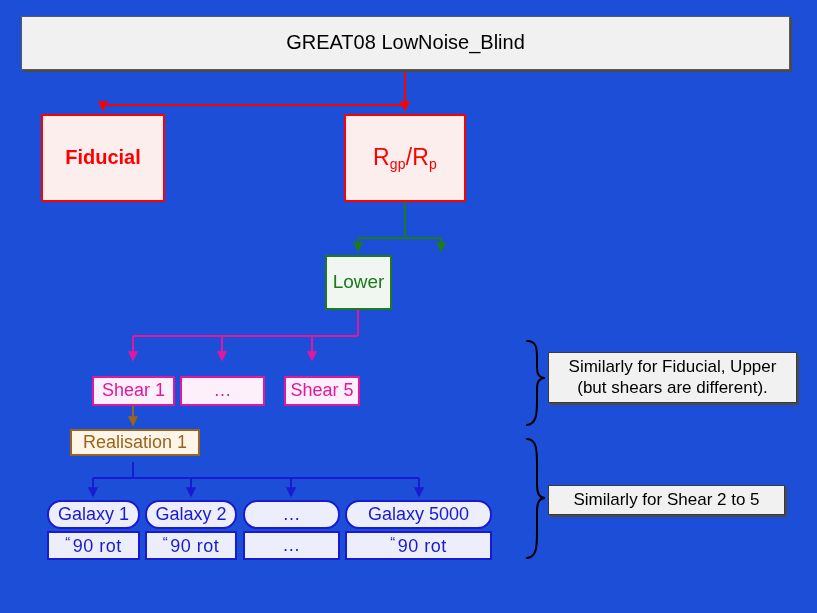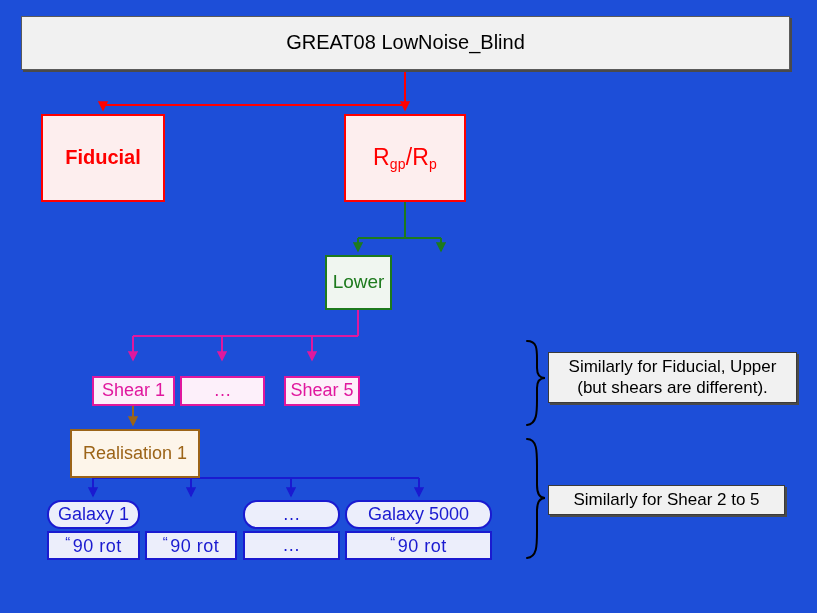--- a/index.html
+++ b/index.html
@@ -73,21 +73,21 @@
     color: #e0189e;
     font-size: 18px;
     margin-top: 12px;
   }
   .n-shear1 { left: 92px;  top: 364px; width: 83px; height: 30px; }
   .n-sheardots { left: 180px; top: 364px; width: 85px; height: 30px; }
   .n-shear5 { left: 284px; top: 364px; width: 76px; height: 30px; }
 
   
   .n-brown {
-    left: 70px; top: 429px; width: 130px; height: 49px;
+    left: 70px; top: 429px; width: 130px; height: 27px;
     background: #fdf5ea;
     border: 2px solid #9c6418;
     color: #9c6418;
     font-size: 18px;
   }
 
   
   .n-blue {
     background: #eceefb;
     border: 2px solid #1a1ad0;
@@ -222,20 +222,23 @@
     <span>Shear 5</span>
   </div>
 
   <div class="node n-brown">
     <span>Realisation 1</span>
   </div>
 
   <div class="node n-blue g1 row-a">
     <span>Galaxy 1</span>
   </div>
+  <div class="node n-blue g2 row-a">
+    <span>Galaxy 2</span>
+  </div>
   <div class="node n-blue gd row-a">
     <span>…</span>
   </div>
   <div class="node n-blue g5 row-a">
     <span>Galaxy 5000</span>
   </div>
 
   <div class="node n-blue g1 row-b">
     <span class="rotlabel"><span class="qm">“</span><span>90  rot</span></span>
   </div>

